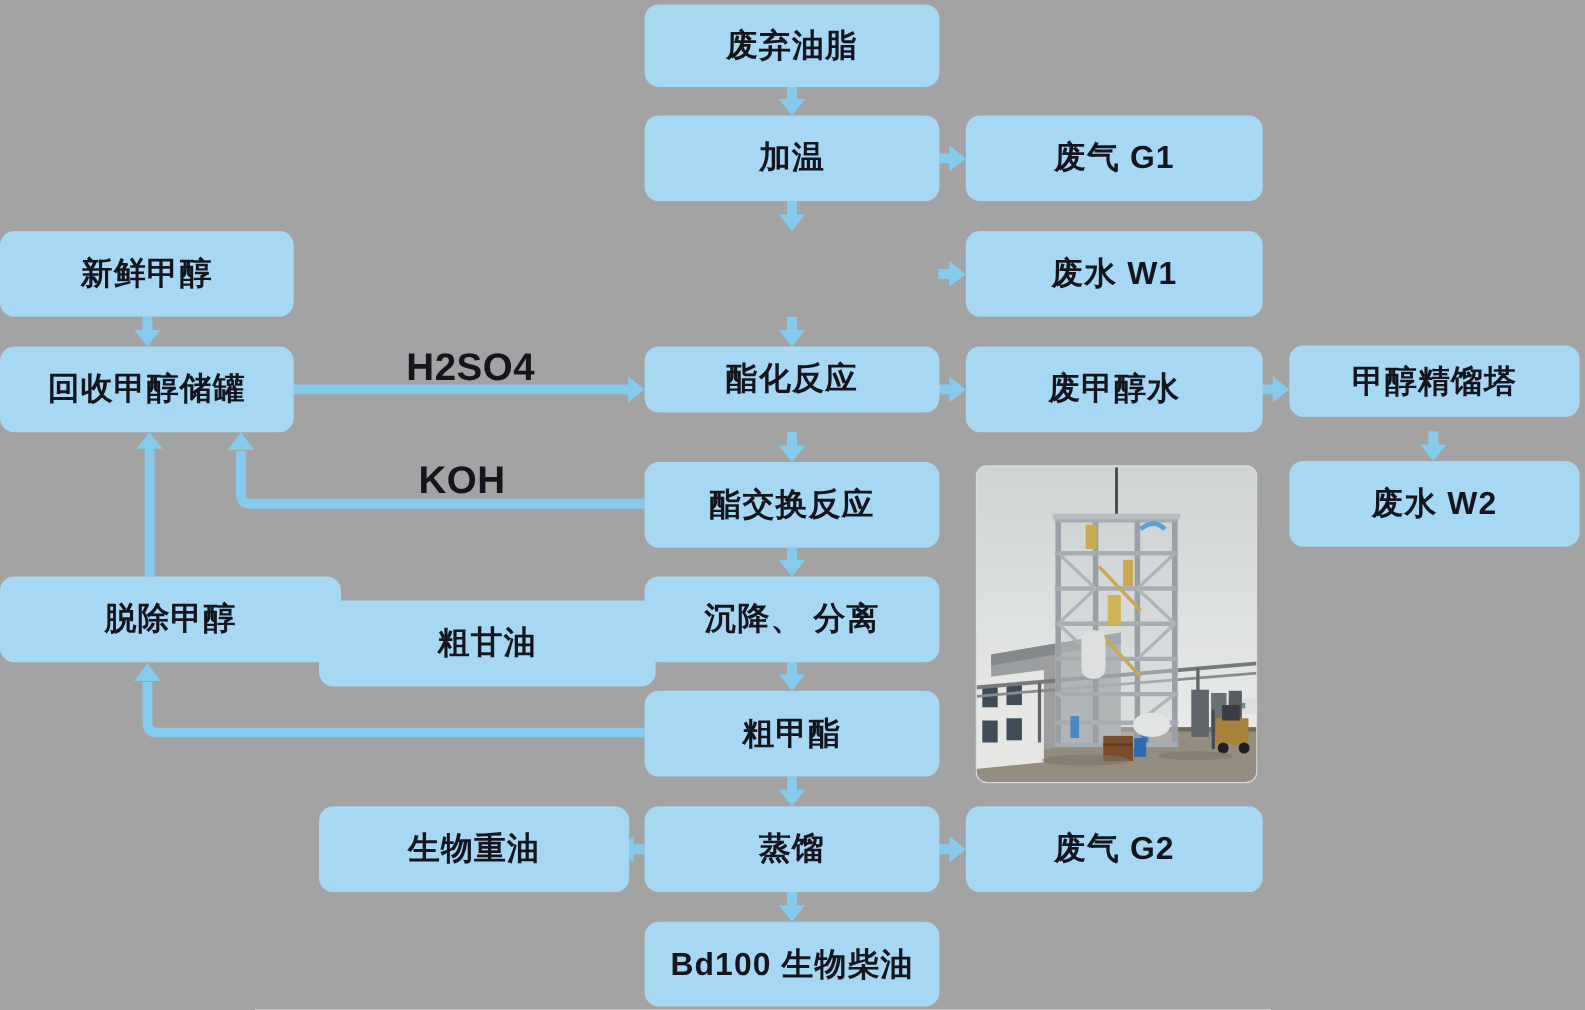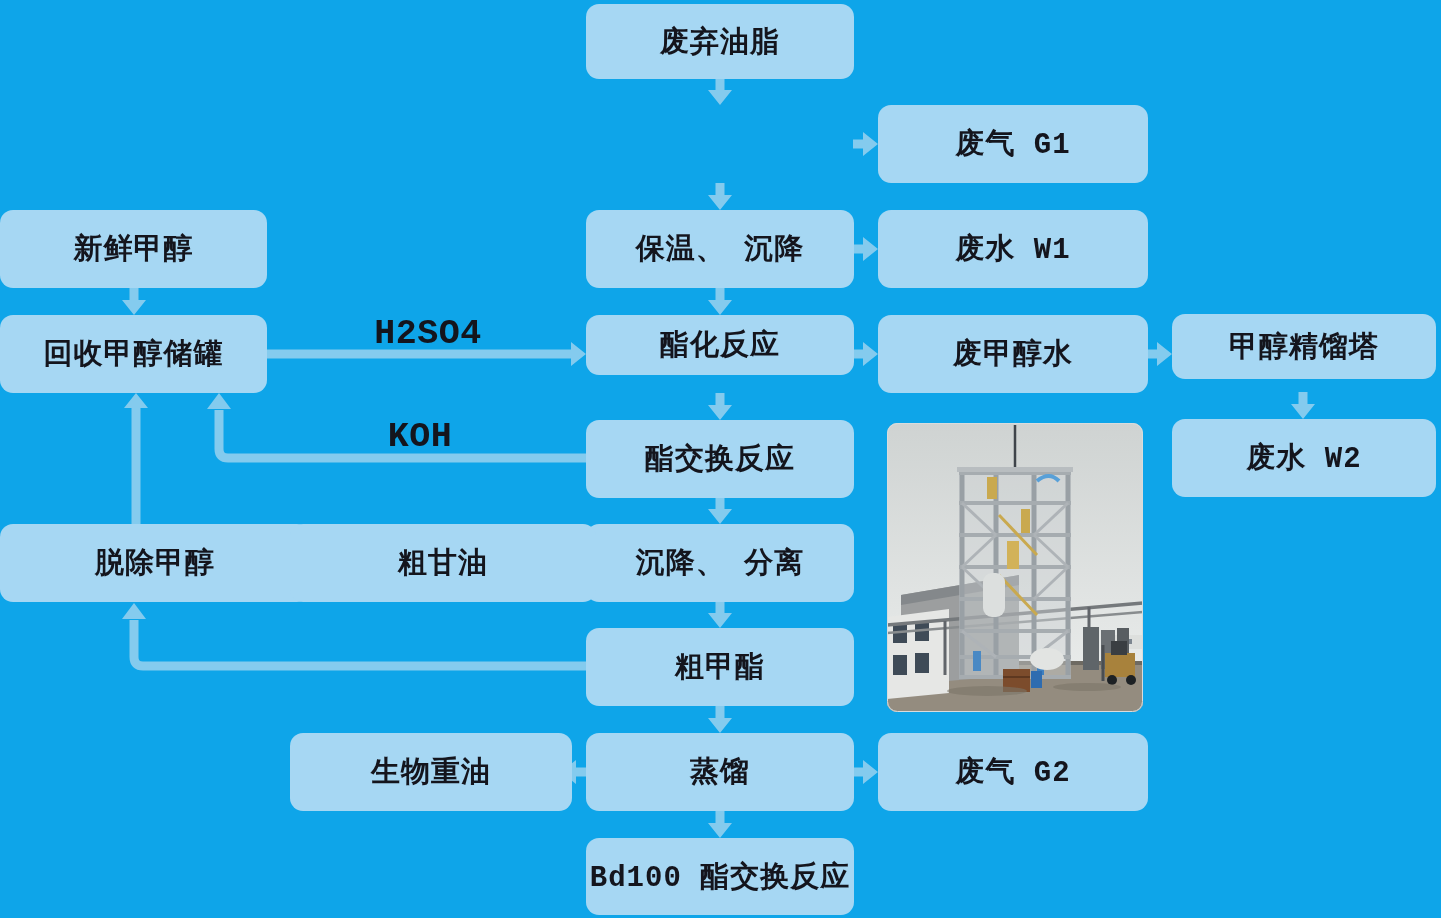--- a/index.html
+++ b/index.html
@@ -1,18 +1,18 @@
 <!DOCTYPE html>
 <html lang="zh"><head>
 <meta charset="utf-8">
 <style>
   html,body{margin:0;padding:0;background:#ffffff;}
   #canvas{
-    position:relative;width:1441px;height:918px;background:#0ea5e9;
-    font-family:Liberation Mono, monospace;overflow:hidden;
+    position:relative;width:1441px;height:918px;background:#a3a3a3;
+    font-family:Liberation Sans, sans-serif;overflow:hidden;
   }
   #edges{position:absolute;left:0;top:0;z-index:1;}
   .node{
     position:absolute;z-index:2;background:#a6d7f3;border-radius:13px;
     display:flex;align-items:center;justify-content:center;
     font-size:29px;font-weight:600;color:#14151d;letter-spacing:1px;
     white-space:nowrap;
   }
   .edge-label{
     position:absolute;z-index:3;font-size:35px;font-weight:700;color:#14151d;
@@ -46,40 +46,40 @@
       <path d="M586 558.5 L586 567.5 L576 567.5 L576 575 L561 563 L576 551 L576 558.5 Z" fill="#84cbee"></path>
       <path d="M290 558.5 L290 567.5 L278 567.5 L278 575 L263 563 L278 551 L278 558.5 Z" fill="#84cbee"></path>
       <path d="M131.5 524 L140.5 524 L140.5 408 L148 408 L136 393 L124 408 L131.5 408 Z" fill="#84cbee"></path>
       <path d="M586 458 L228 458 Q219 458 219 449 L219 410" fill="none" stroke="#84cbee" stroke-width="9"></path>
       <path d="M207 409 L231 409 L219 393 Z" fill="#84cbee"></path>
       <path d="M586 666 L143 666 Q134 666 134 657 L134 620" fill="none" stroke="#84cbee" stroke-width="9"></path>
       <path d="M122 619 L146 619 L134 603 Z" fill="#84cbee"></path>
     </svg>
 
   <div class="node" style="left:586px;top:4px;width:268px;height:75px">废弃油脂</div>
-  <div class="node" style="left:586px;top:210px;width:268px;height:78px">保温、 沉降</div>
+  <div class="node" style="left:586px;top:105px;width:268px;height:78px">加温</div>
   <div class="node" style="left:586px;top:315px;width:268px;height:60px">酯化反应</div>
   <div class="node" style="left:586px;top:420px;width:268px;height:78px">酯交换反应</div>
   <div class="node" style="left:586px;top:524px;width:268px;height:78px">沉降、 分离</div>
   <div class="node" style="left:586px;top:628px;width:268px;height:78px">粗甲酯</div>
   <div class="node" style="left:586px;top:733px;width:268px;height:78px">蒸馏</div>
-  <div class="node" style="left:586px;top:838px;width:268px;height:77px">Bd100 酯交换反应</div>
+  <div class="node" style="left:586px;top:838px;width:268px;height:77px">Bd100 生物柴油</div>
 
   <div class="node" style="left:878px;top:105px;width:270px;height:78px">废气 G1</div>
   <div class="node" style="left:878px;top:210px;width:270px;height:78px">废水 W1</div>
   <div class="node" style="left:878px;top:315px;width:270px;height:78px">废甲醇水</div>
   <div class="node" style="left:878px;top:733px;width:270px;height:78px">废气 G2</div>
 
   <div class="node" style="left:1172px;top:314px;width:264px;height:65px">甲醇精馏塔</div>
   <div class="node" style="left:1172px;top:419px;width:264px;height:78px">废水 W2</div>
 
   <div class="node" style="left:0px;top:210px;width:267px;height:78px">新鲜甲醇</div>
   <div class="node" style="left:0px;top:315px;width:267px;height:78px">回收甲醇储罐</div>
   <div class="node" style="left:0px;top:524px;width:310px;height:78px">脱除甲醇</div>
-  <div class="node" style="left:290px;top:524px;width:306px;height:78px">粗甘油</div>
+  <div class="node" style="left:290px;top:546px;width:306px;height:78px">粗甘油</div>
   <div class="node" style="left:290px;top:733px;width:282px;height:78px">生物重油</div>
 
   <div class="edge-label" style="left:368px;top:314px;width:120px">H2SO4</div>
   <div class="edge-label" style="left:368px;top:417px;width:104px">KOH</div>
 
   <div id="photo-wrap">
     <svg width="256" height="289" viewBox="0 0 256 289">
       <defs>
         <clipPath id="pc">
             <rect x="0" y="0" width="256" height="289" rx="10"></rect>

